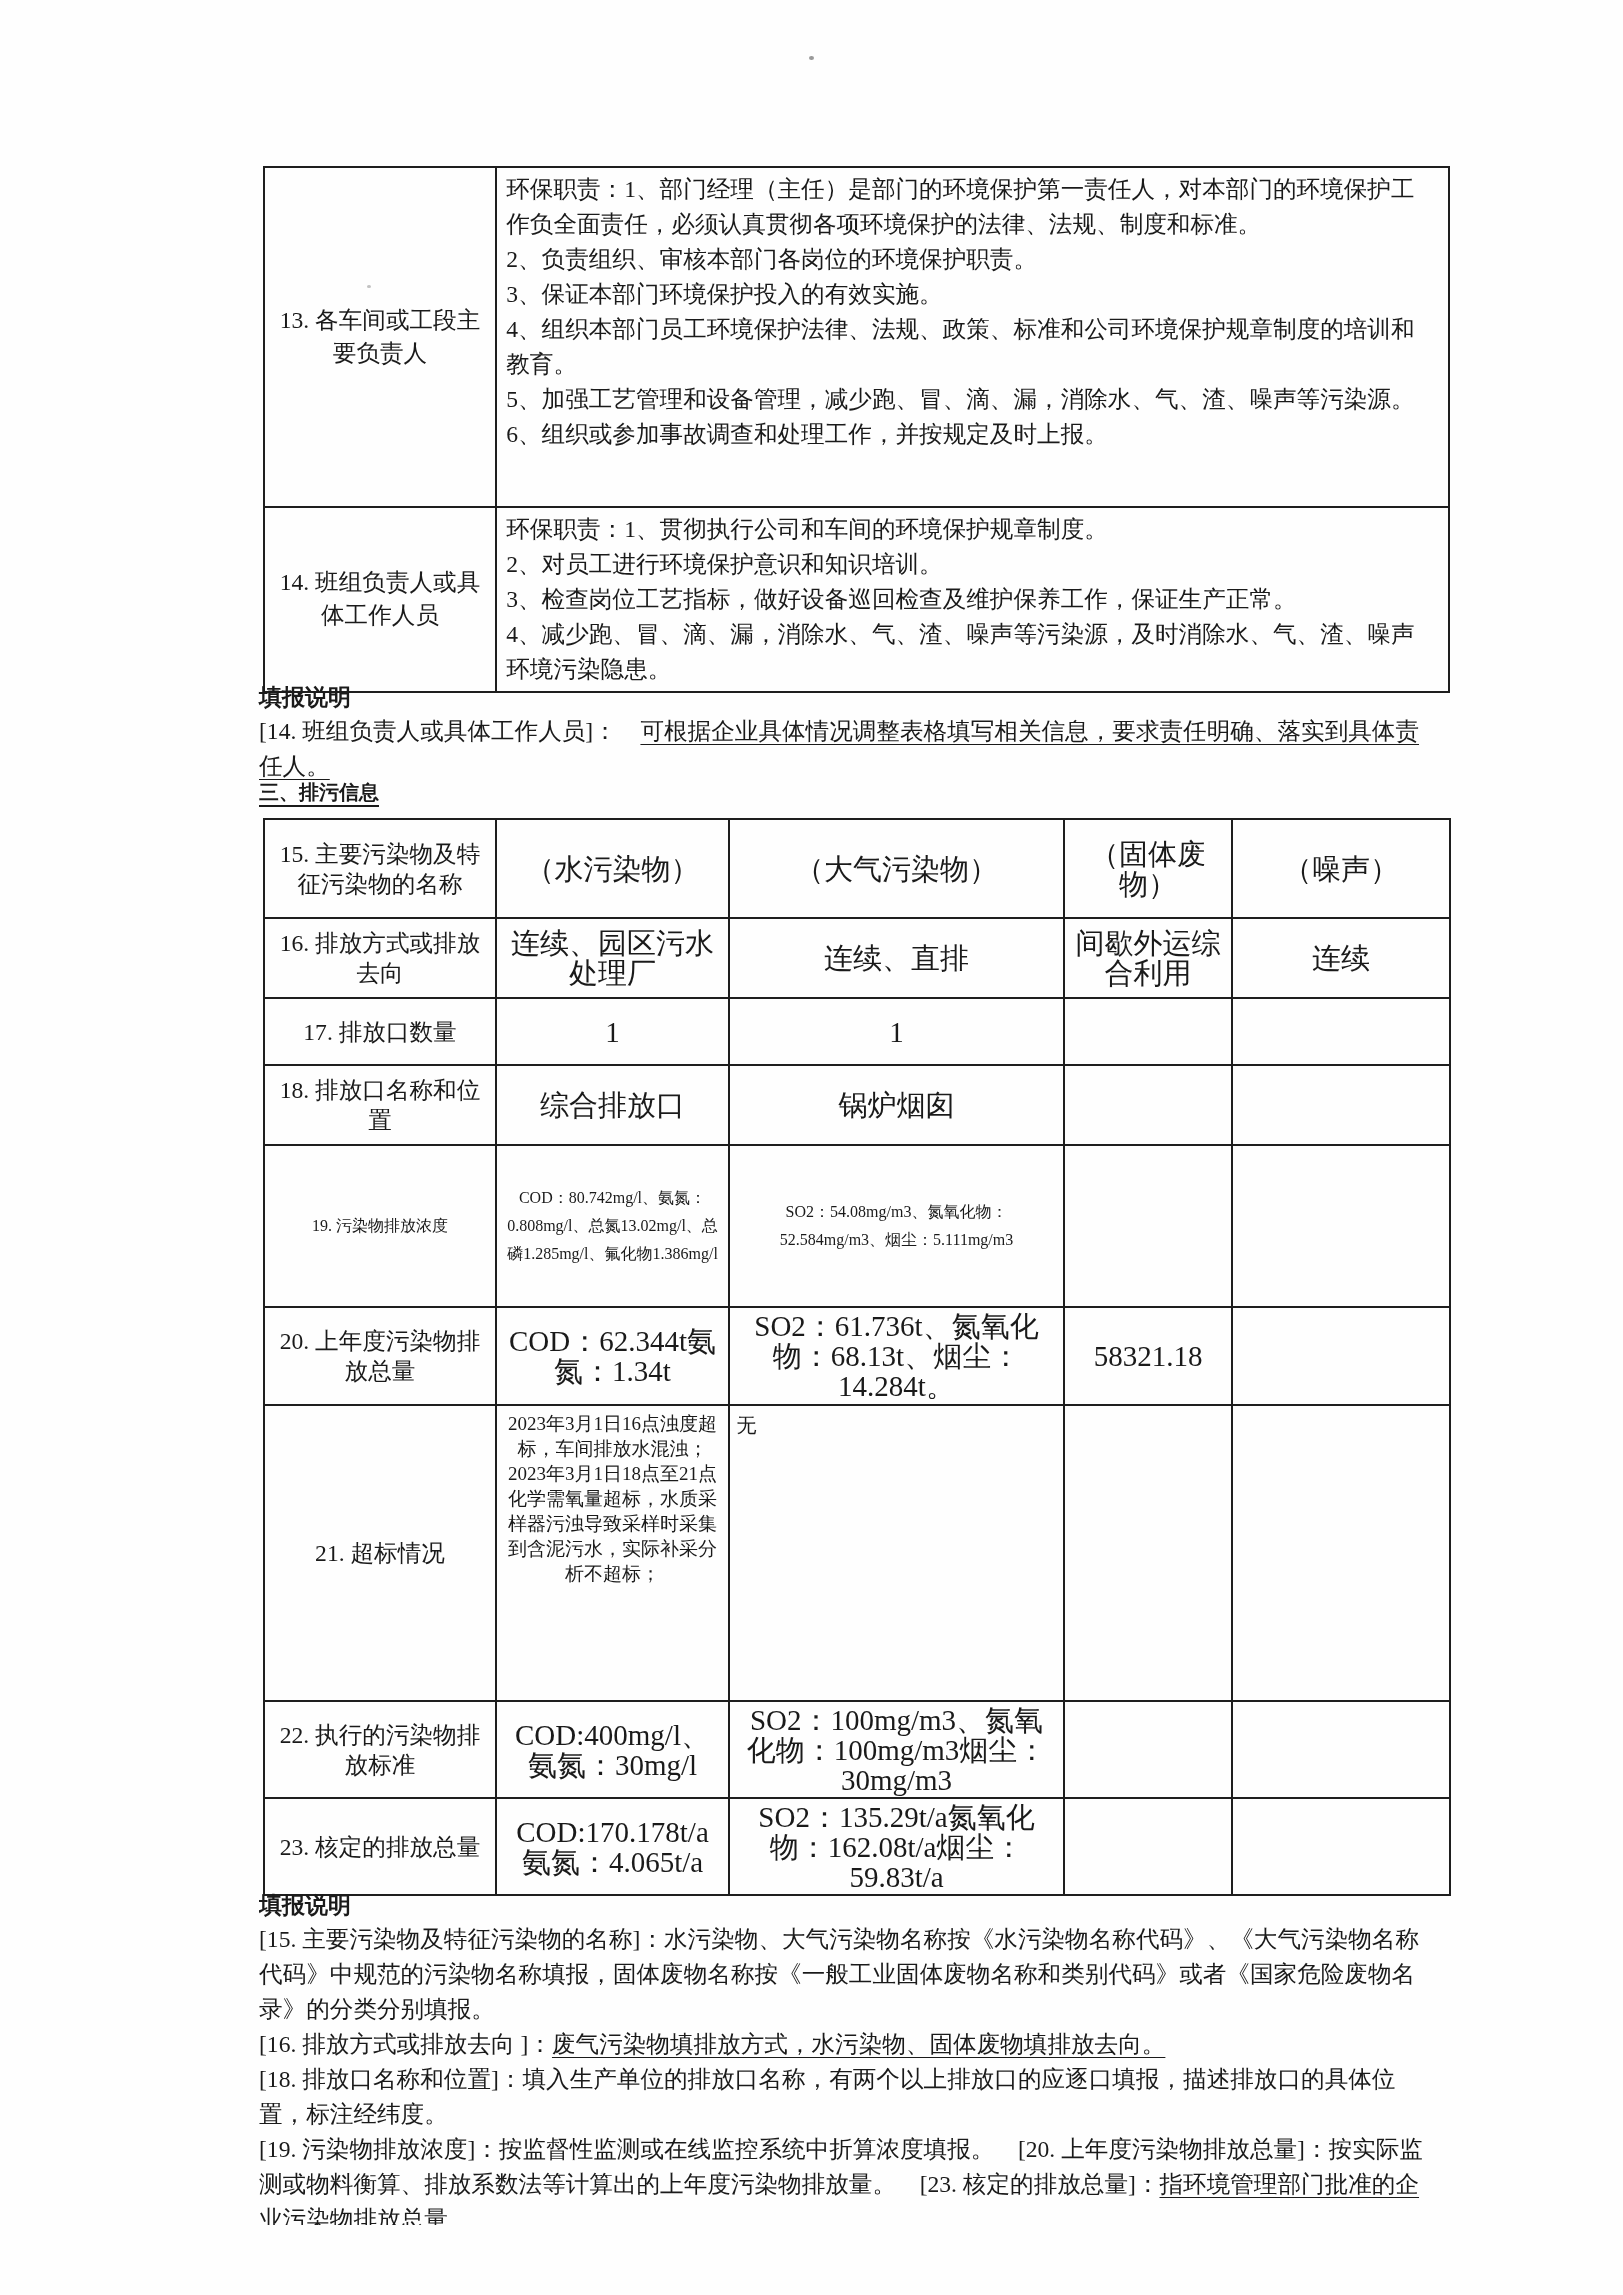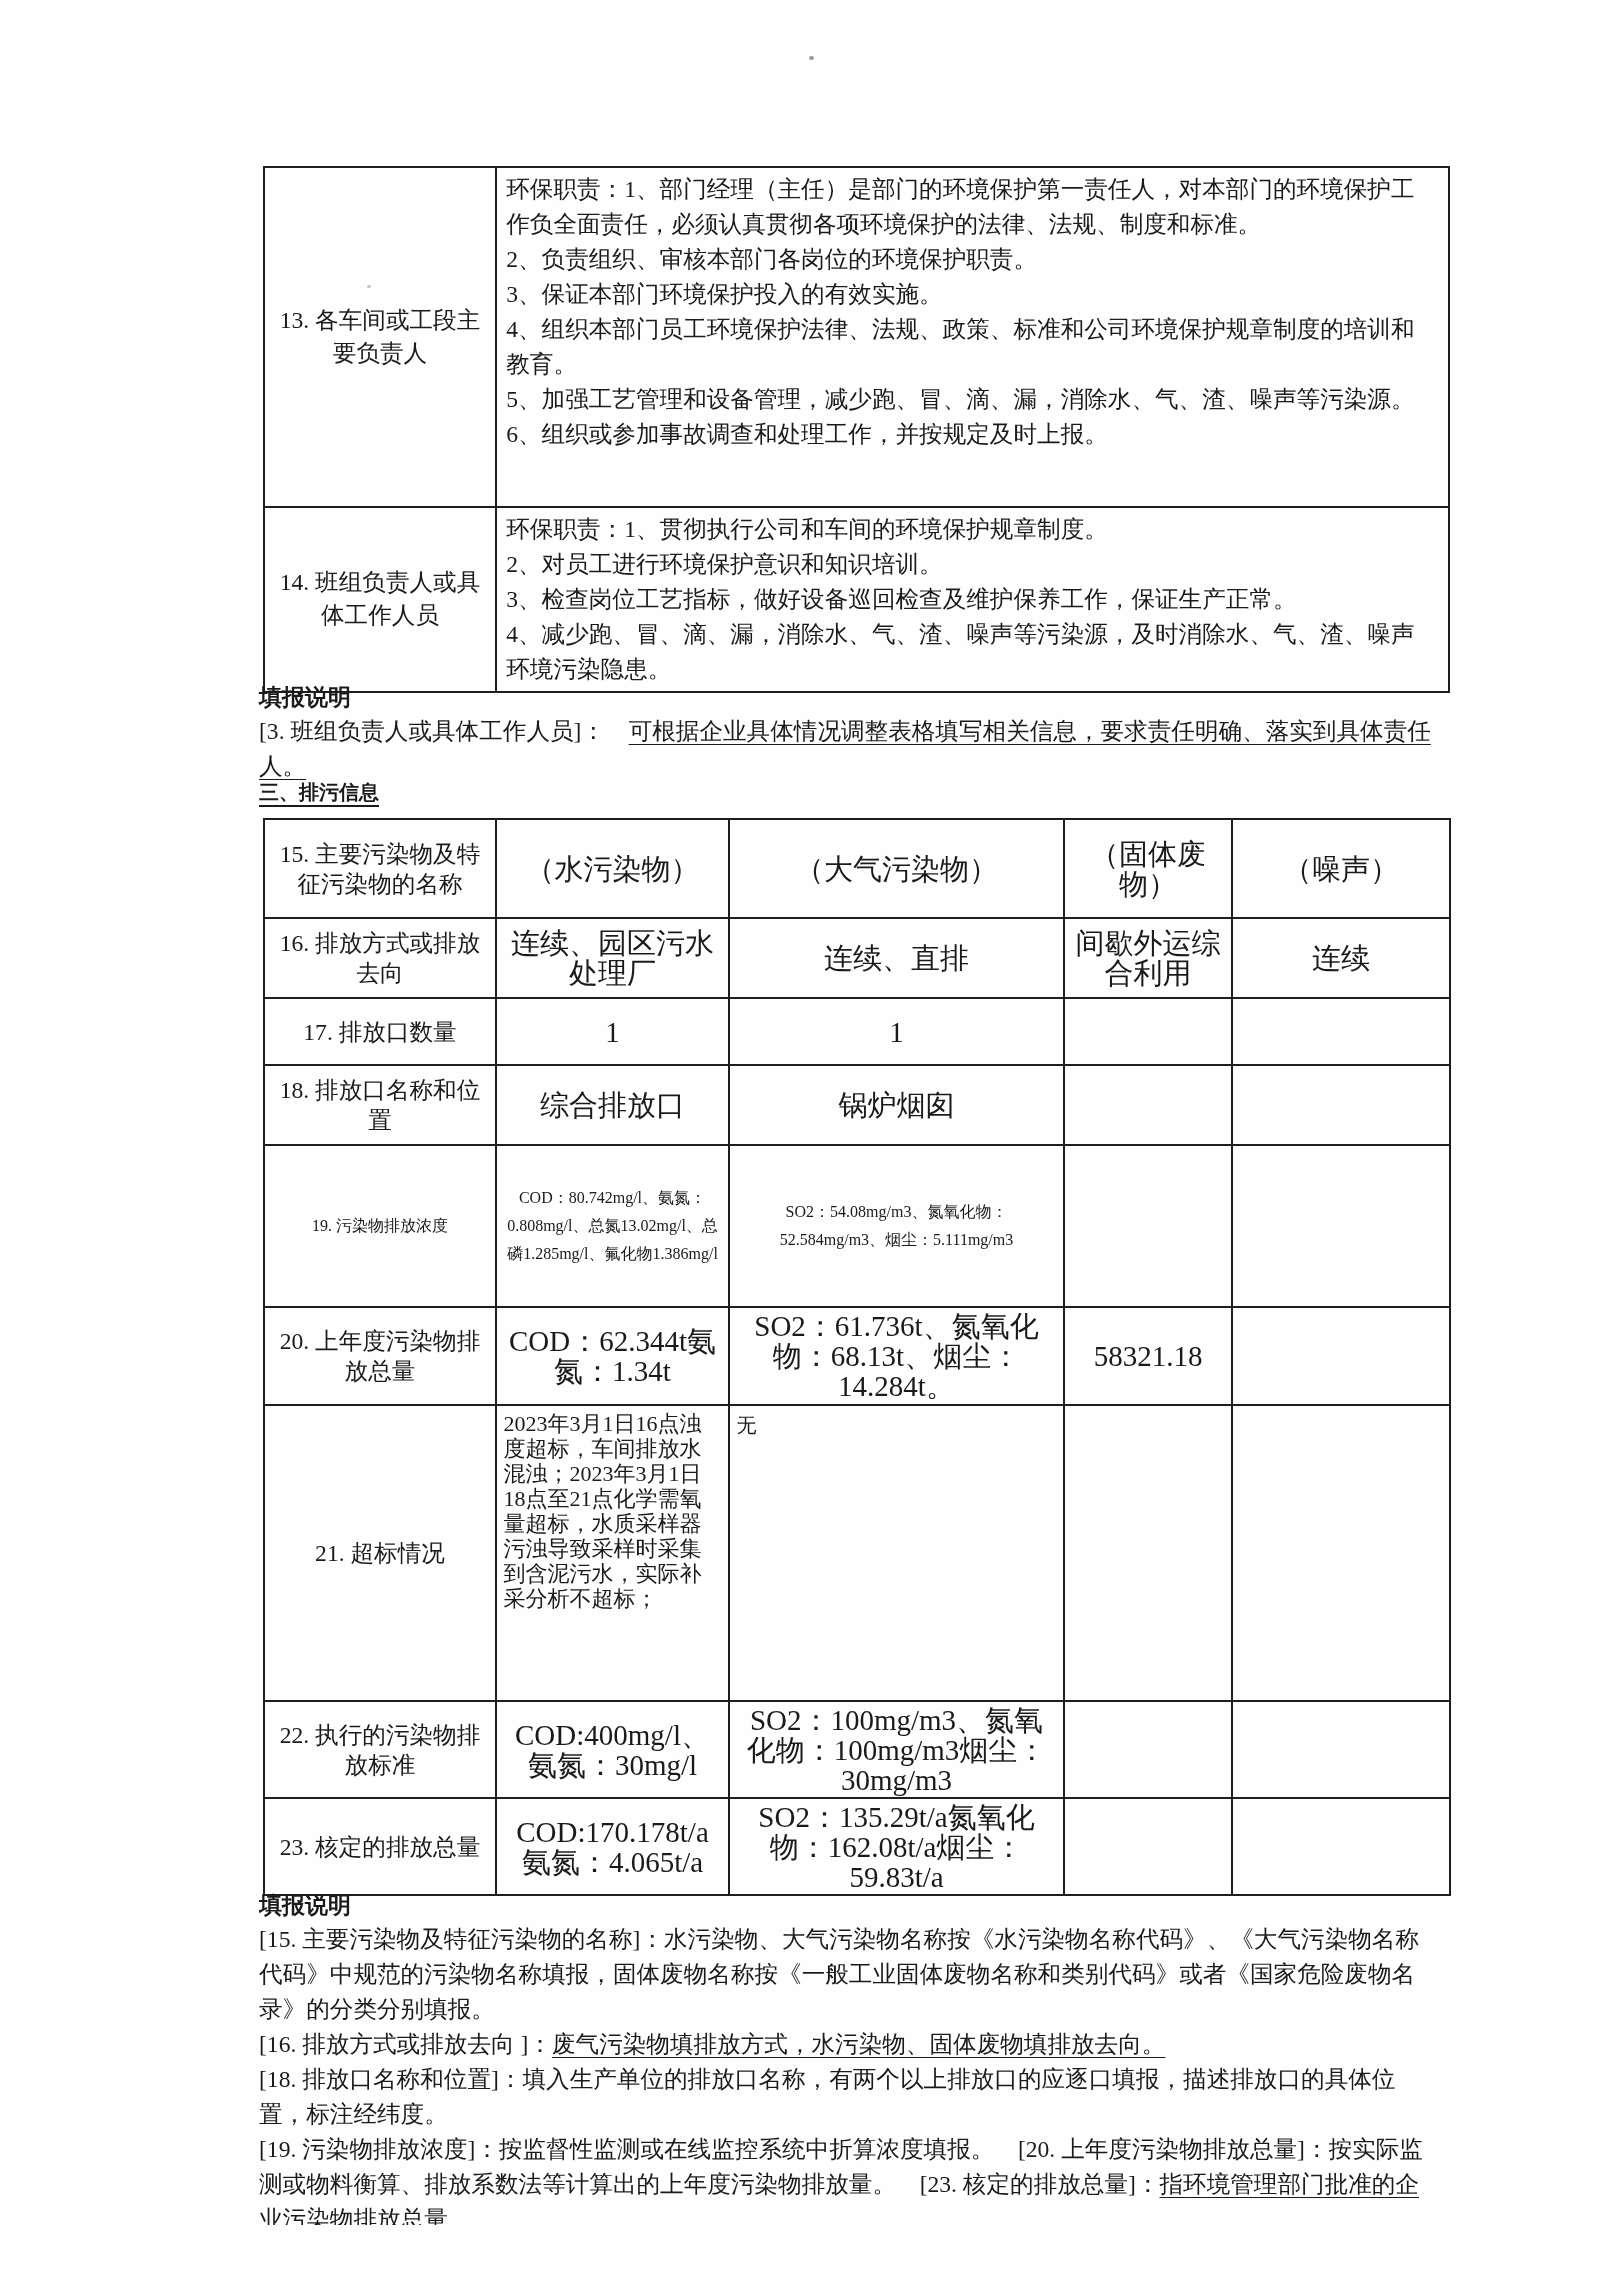--- a/index.html
+++ b/index.html
@@ -49,21 +49,21 @@
   .t2 tr.r16{height:80px;}
   .t2 tr.r17{height:67px;}
   .t2 tr.r18{height:80px;}
   .t2 tr.r19{height:162px;}
   .t2 tr.r19 td{line-height:28px;font-size:16px;}
   .t2 tr.r20{height:98px;padding-left:6px;}
   .t2 tr.r21{height:296px;}
   .t2 tr.r22{height:89px;}
   .t2 tr.r23{height:85px;}
   .t2 td.cell-small{
-    font-size:22px;line-height:25px;text-align:left;
+    font-size:19px;line-height:25px;text-align:center;
     vertical-align:top;padding:5.2px 6.5px;
   }
   .t2 td.cell-topleft{
     font-size:20px;text-align:left;vertical-align:top;padding:3.9px 6.5px;
   }
 
   .note2{position:absolute;left:259px;top:1889px;width:1178px;
          font-size:23.6px;line-height:35px;height:336px;overflow:hidden;text-align:left;}
 
   
@@ -99,21 +99,21 @@
         <div>2、对员工进行环境保护意识和知识培训。</div>
         <div>3、检查岗位工艺指标，做好设备巡回检查及维护保养工作，保证生产正常。</div>
         <div>4、减少跑、冒、滴、漏，消除水、气、渣、噪声等污染源，及时消除水、气、渣、噪声环境污染隐患。</div>
       </td>
     </tr>
   </tbody>
     </table>
 
   <div class="note1">
     <div class="note-head">填报说明</div>
-    <p><span>[3. 班组负责人或具体工作人员]：　</span><span class="u">可根据企业具体情况调整表格填写相关信息，要求责任明确、落实到具体责任人。</span></p>
+    <p><span>[14. 班组负责人或具体工作人员]：　</span><span class="u">可根据企业具体情况调整表格填写相关信息，要求责任明确、落实到具体责任人。</span></p>
   </div>
 
   <div class="sec-title">三、排污信息</div>
 
   <table class="t2">
     <colgroup>
       <col style="width:232px">
         <col style="width:233px">
         <col style="width:335px">
       <col style="width:168px">

